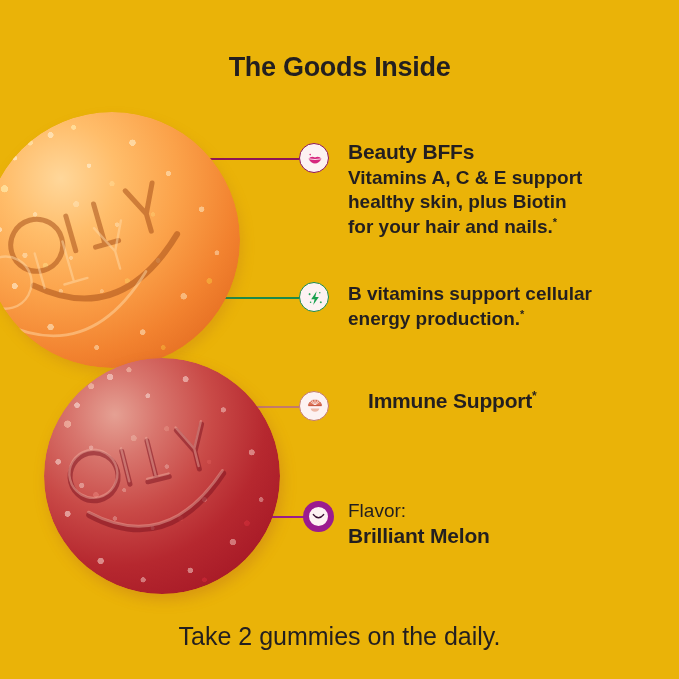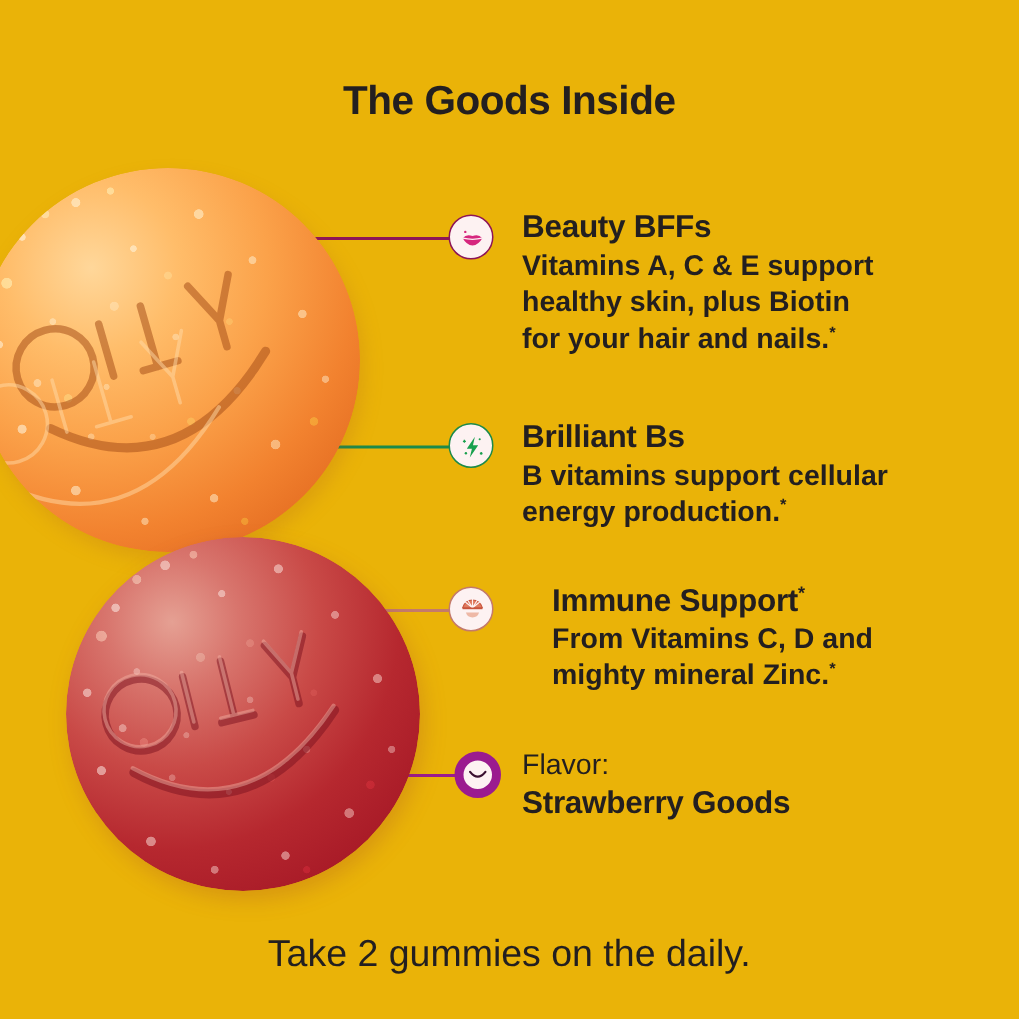--- a/index.html
+++ b/index.html
@@ -314,23 +314,20 @@
       <svg viewBox="0 0 30 30" width="30" height="30">
         <path d="M16.6 8.2 L11.2 16.2 L14.6 16.2 L13.2 22 L18.8 13.9 L15.3 13.9 Z" fill="#19a04e"></path>
         <path d="M9.6 10.2 l0 2 M8.6 11.2 l2 0" stroke="#19a04e" stroke-width="0.9"></path>
         <path d="M20.8 18.4 l0 1.8 M19.9 19.3 l1.8 0" stroke="#19a04e" stroke-width="0.9"></path>
         <circle cx="10.6" cy="19.2" r="0.8" fill="#19a04e"></circle>
         <circle cx="19.8" cy="9.8" r="0.7" fill="#19a04e"></circle>
       </svg>
     </div>
 
     <div class="callout-body" style="left:348px; top:280px; width:310px;">
-      <div class="callout-head">
-        <span>Brilliant Bs</span><span class="sup"></span>
-      </div>
       <div class="callout-desc"><span>B vitamins support cellular
 energy production.</span><span class="sup">*</span></div>
     </div>
   </div>
 
   <div class="callout" style="left:0; top:0; width:679px; height:679px;">
 
     <div class="callout-icon" style="left:299px; top:391px; border:1.6px solid #c47a6b; background:#fdf2f2;">
       <svg viewBox="0 0 30 30" width="30" height="30">
         <path d="M8.4 13.2 A6.8 6.8 0 0 1 21.6 13.2 Z" fill="#e07b5f"></path>
@@ -338,34 +335,32 @@
         <path d="M15 13.2 L15 7.1 M15 13.2 L10.2 9.3 M15 13.2 L19.8 9.3 M15 13.2 L11.6 7.8 M15 13.2 L18.4 7.8" stroke="#fdf2f2" stroke-width="0.75"></path>
         <path d="M8.4 13.6 L21.6 13.6" stroke="#c8543c" stroke-width="1.1"></path>
         <path d="M10.6 16.4 A4.6 4.6 0 0 0 19.4 16.4 Z" fill="#e8a48c" opacity="0.75"></path>
       </svg>
     </div>
 
     <div class="callout-body" style="left:348px; top:389px; width:310px;margin-left:20px;">
       <div class="callout-head">
         <span>Immune Support</span><span class="sup">*</span>
       </div>
-      <div class="callout-desc"><span>From Vitamins C, D and
-mighty mineral Zinc.</span><span class="sup">*</span></div>
     </div>
   </div>
 
   <div class="callout" style="left:0; top:0; width:679px; height:679px;">
 
     <div class="callout-icon" style="left:303px; top:501px; width:31px; height:31px; border:6px solid #9b1b8f; background:#fdf2f2;">
       <svg viewBox="0 0 19 19" width="19" height="19" style="display:block;">
         <path d="M4.4 7.6 Q9.5 14 14.6 7.6" stroke="#3a1030" stroke-width="1.5" fill="none" stroke-linecap="round"></path>
       </svg>
     </div>
 
     <div class="callout-body" style="left:348px; top:499px; width:310px;">
       <div class="flavor-label">Flavor:</div>
-      <div class="flavor-value">Strawberry Goods</div>
+      <div class="flavor-value">Brilliant Melon</div>
     </div>
   </div>
 
   <div class="footer">Take 2 gummies on the daily.</div>
 
 </div>
 
 </body></html>

